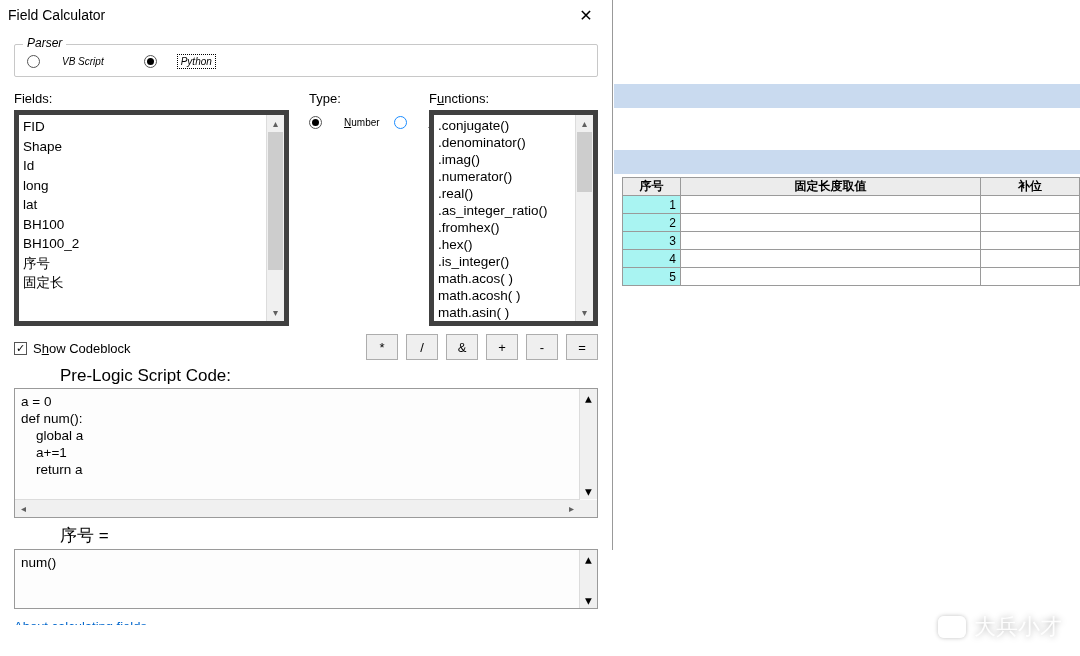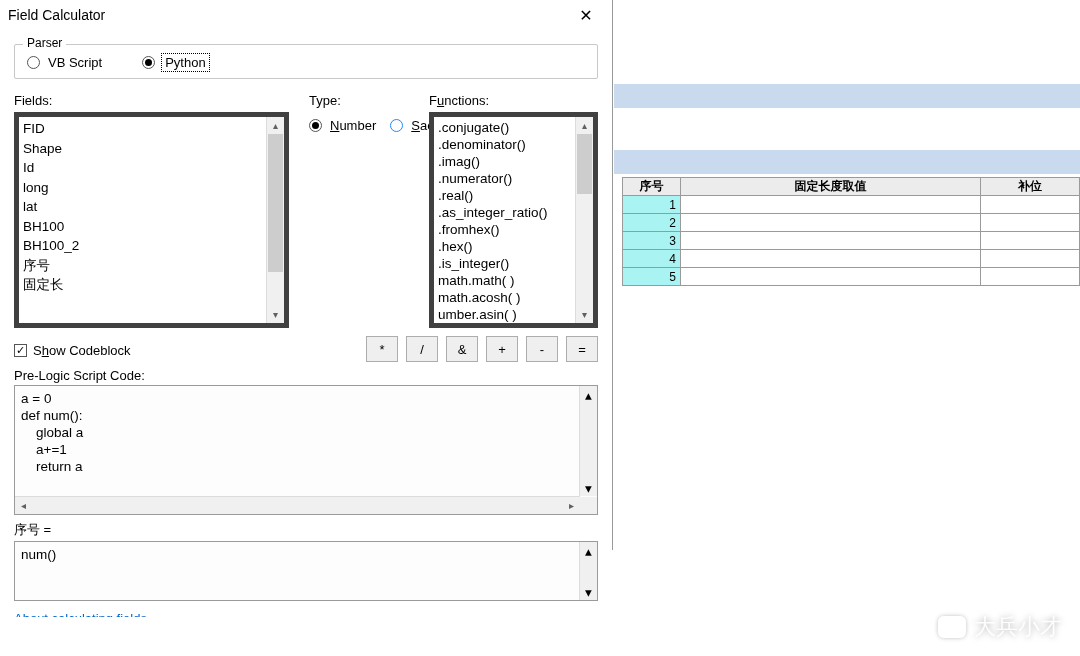--- a/index.html
+++ b/index.html
@@ -47,36 +47,37 @@
 
   .groupbox {
     border: 1px solid #c8c8c8;
     border-radius: 2px;
     position: relative;
     padding: 10px 12px 8px 12px;
     margin: 10px 0 14px 0;
     display: flex;
     gap: 40px;
     align-items: center;
+    font-style: italic;
   }
   .groupbox .legend {
     position: absolute;
     top: -9px;
     left: 8px;
     background: #fff;
     padding: 0 4px;
     font-size: 12px;
   }
 
   .radio {
     display: inline-flex;
     align-items: center;
-    gap: 8px;
+    gap: 22px;
     cursor: default;
-    font-size: 13px;
+    font-size: 10px;
   }
   .radio .dot {
     width: 13px;
     height: 13px;
     border: 1px solid #555;
     border-radius: 50%;
     box-sizing: border-box;
     display: flex;
     align-items: center;
     justify-content: center;
@@ -178,23 +179,24 @@
     height: 24px;
     border: 1px solid #adadad;
     background: #efefef;
     font-size: 13px;
     display: flex;
     align-items: center;
     justify-content: center;
   }
 
   .expr-label {
-    font-size: 13px;
+    font-size: 17px;
     margin-top: 6px;
     margin-bottom: 2px;
+    margin-left: 46px;
   }
   .textarea {
     border: 1px solid #9a9a9a;
     position: relative;
     background: #fdfdfd;
     font-family: inherit;
     font-size: 13.5px;
   }
   .textarea .content {
     padding: 4px 22px 4px 6px;
@@ -422,23 +424,23 @@
           <div class="items" style="line-height:17px">
             <div>.conjugate()</div>
             <div>.denominator()</div>
             <div>.imag()</div>
             <div>.numerator()</div>
             <div>.real()</div>
             <div>.as_integer_ratio()</div>
             <div>.fromhex()</div>
             <div>.hex()</div>
             <div>.is_integer()</div>
-            <div>math.math( )</div>
+            <div>math.acos( )</div>
             <div>math.acosh( )</div>
-            <div>umber.asin( )</div>
+            <div>math.asin( )</div>
           </div>
           <div class="vscroll">
             <div class="arrow">▴</div>
             <div class="track">
                 <div class="thumb" style="top:0; height:35%"></div>
               </div>
             <div class="arrow">▾</div>
           </div>
         </div>
       </div>

